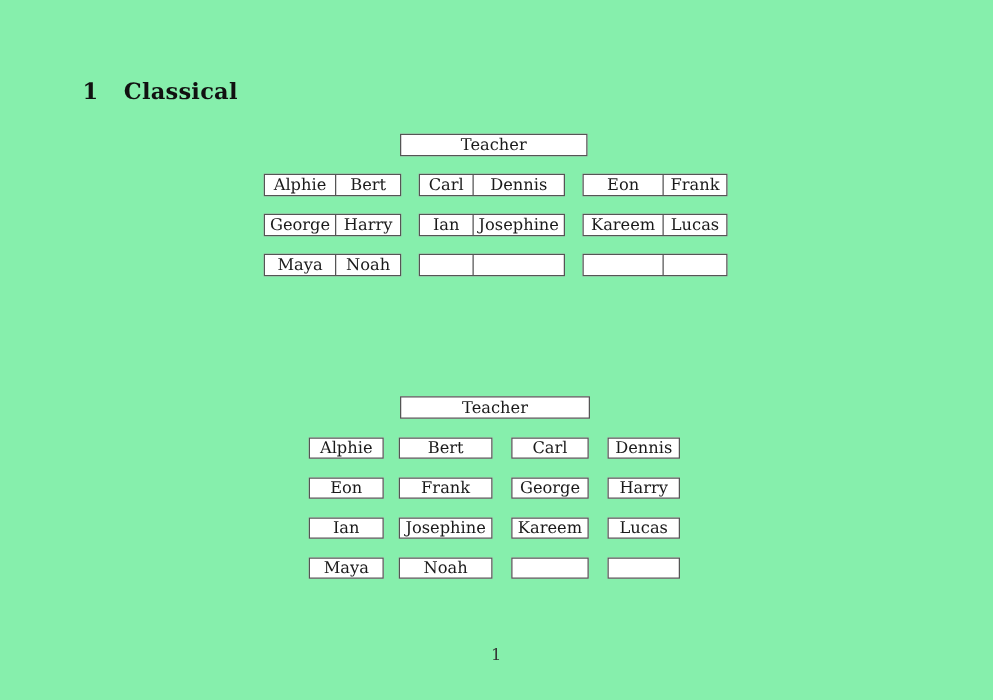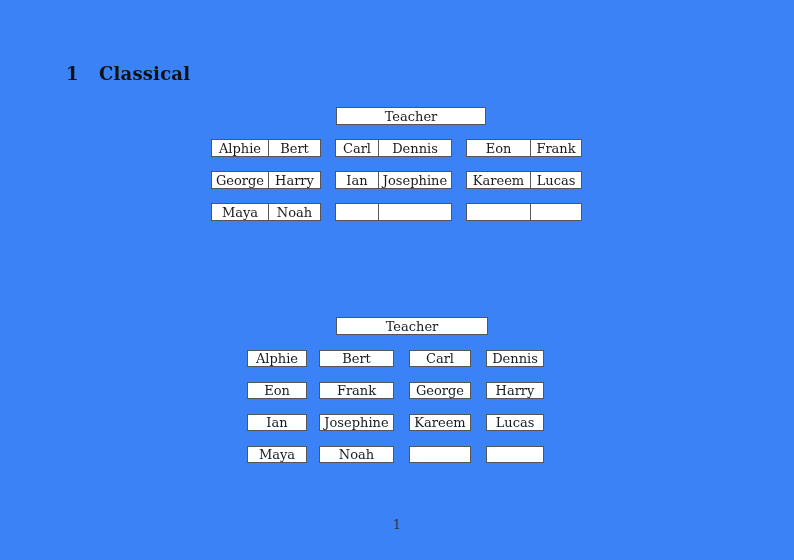--- a/index.html
+++ b/index.html
@@ -4,21 +4,21 @@
 <style>
   * { margin: 0; padding: 0; box-sizing: border-box; }
   html, body { width: 794px; height: 560px; }
   body {
     background: #ffffff;
     font-family: "DejaVu Serif", serif;
     color: #1a1a1a;
     position: relative;
     overflow: hidden;
   }
-  .page { position: absolute; inset: 0; background: #3b82f6; }
+  .page { position: absolute; inset: 0; background: #86efac; }
 
   .heading {
     position: absolute;
     left: 66px;
     font-size: 18px;
     font-weight: bold;
     color: #111111;
     white-space: nowrap;
     letter-spacing: 0.2px;
   }
@@ -26,21 +26,20 @@
 
   .teacher-box {
     position: absolute;
     height: 18px;
     border: 1px solid #555555;
     display: flex;
     align-items: center;
     justify-content: center;
     font-size: 13px;
     background: #ffffff;
-    margin-left: 16px;
   }
 
   .desk {
     position: absolute;
     height: 18px;
     border: 1px solid #555555;
     display: flex;
     background: #ffffff;
   }
   .desk .cell {

